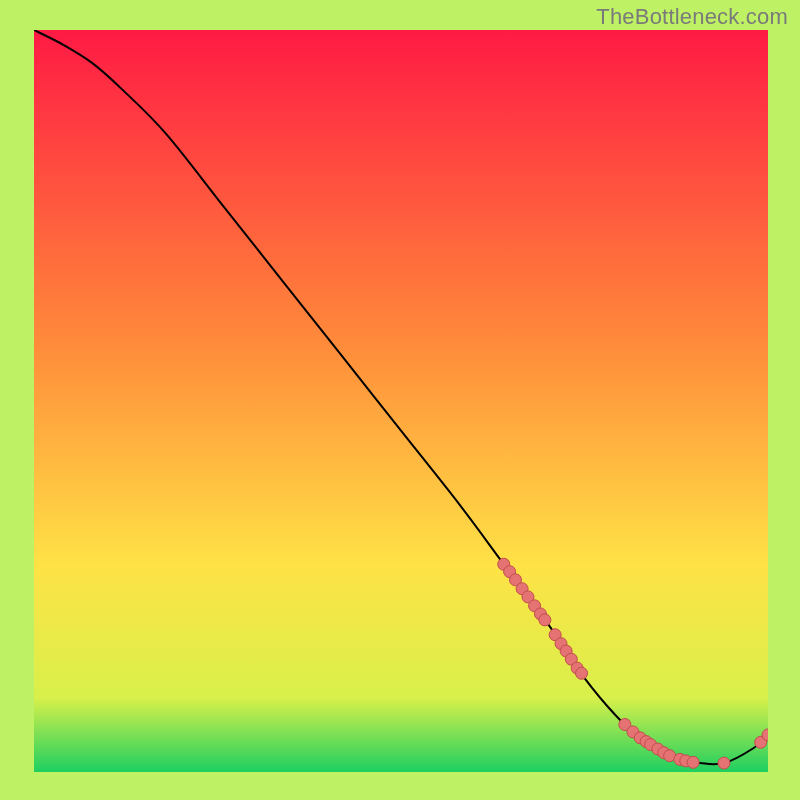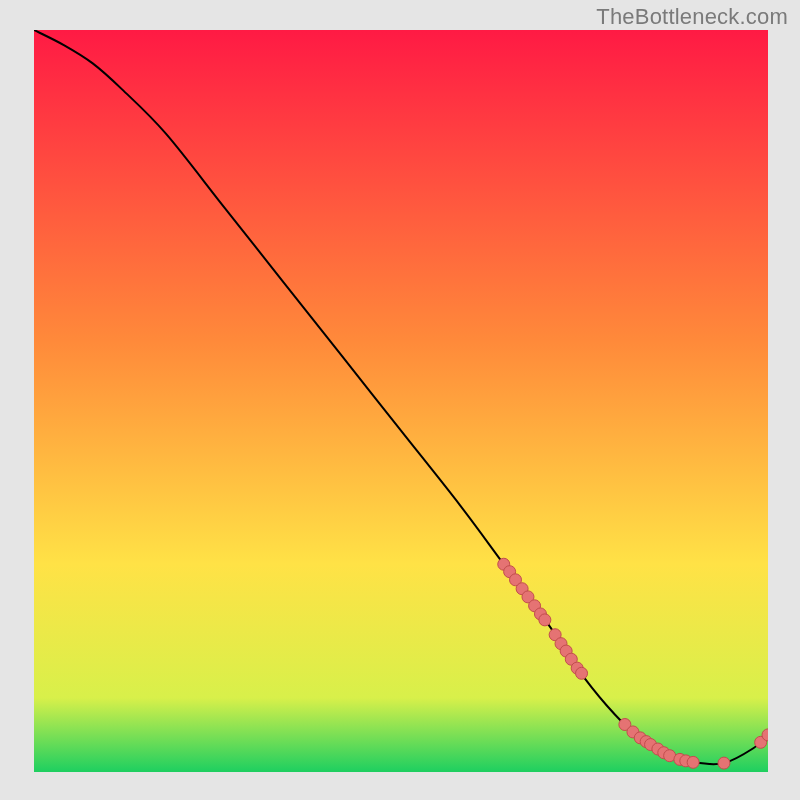--- a/index.html
+++ b/index.html
@@ -8,21 +8,21 @@
     width: 800px;
     height: 800px;
     background: #000;
     font-family: Arial, Helvetica, sans-serif;
     overflow: hidden;
   }
   .stage {
     position: relative;
     width: 800px;
     height: 800px;
-    background: #e5e5e5;
+    background: #bef264;
   }
   .watermark {
     position: absolute;
     top: 4px;
     right: 12px;
     color: #7a7a7a;
     font-size: 22px;
     font-weight: 500;
     letter-spacing: 0.2px;
   }

